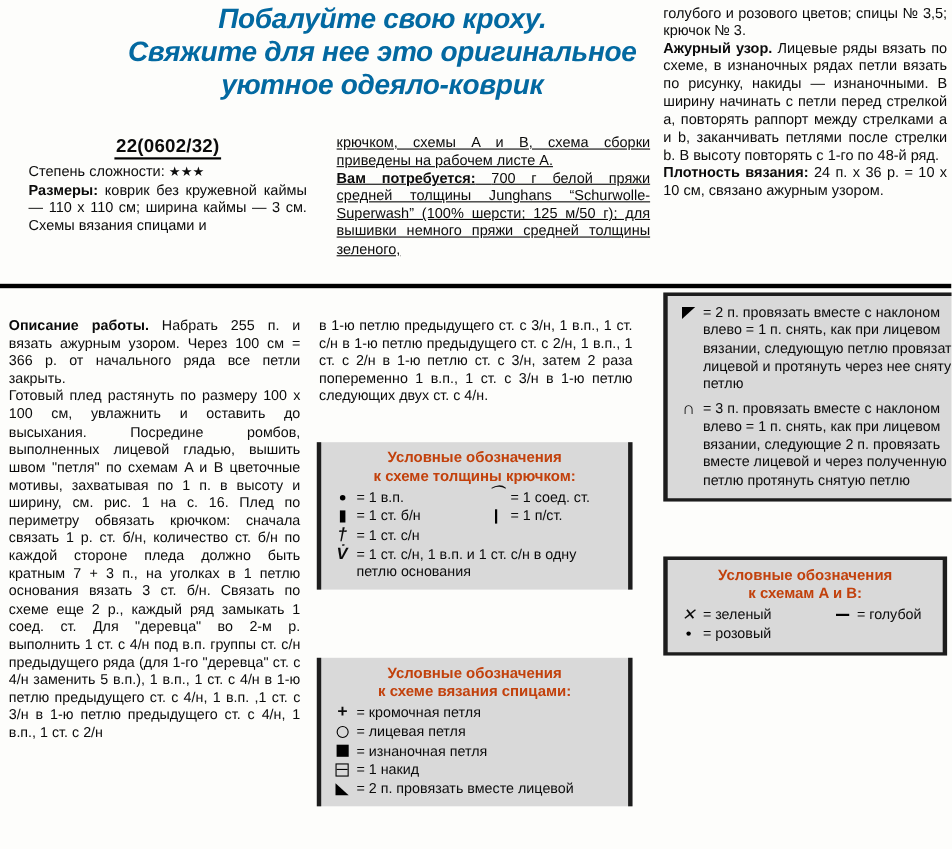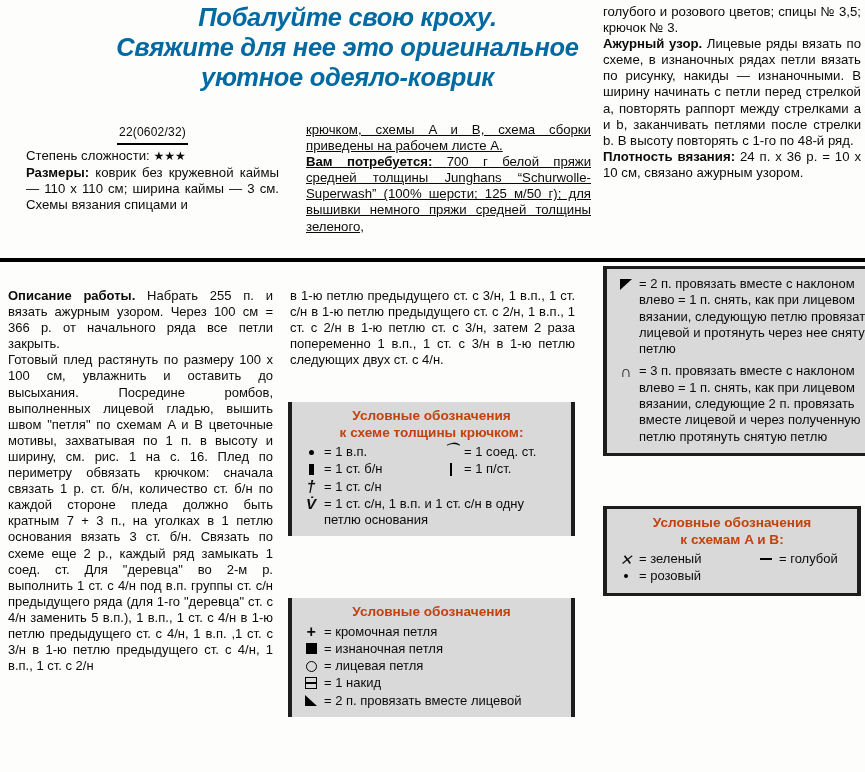--- a/index.html
+++ b/index.html
@@ -31,21 +31,21 @@
   .topcol { position: absolute; font-size: 13.2px; line-height: 16.1px; text-align: justify; }
   .topcol p { margin: 0; }
   .b { font-weight: bold; }
 
   #top-left  { left: 26px;  top: 122px; width: 253px; }
   #top-mid   { left: 306px; top: 122px; width: 285px; text-decoration: underline; }
   #top-right { left: 603px; top: 4px;   width: 258px; }
 
   .code-block { text-align: center; margin-bottom: 2px; }
   .code-line {
-    font-weight: normal; font-size: 12px; line-height: 21px;
+    font-weight: bold; font-size: 17px; line-height: 21px;
     letter-spacing: 0.2px;
     border-bottom: 2px solid #000;
     display: inline-block;
     padding: 0 2px 0px 2px;
   }
   .code-line.first { border-bottom: 2px solid #000; }
   .diff-line { font-size: 13.2px; line-height: 17px; margin-top: 3px; text-align: left;}
   .stars { letter-spacing: 0px; font-size: 12px; }
 
   
@@ -212,38 +212,39 @@
       <span class="sym">
           <i class="g-vee">V̇</i>
         </span>
       <span class="txt">= 1 ст. с/н, 1 в.п. и 1 ст. с/н в одну петлю основания</span>
     </div>
   </div>
 
   <div class="legend" id="legend-needles">
     <div class="ltitle">
       <div>Условные обозначения</div>
+      <div>к схеме вязания спицами:</div>
     </div>
     <div class="lrow">
       <span class="sym">
           <i class="g-plus">+</i>
         </span>
       <span class="txt">= кромочная петля</span>
     </div>
     <div class="lrow">
       <span class="sym">
+          <i class="g-circle"></i>
+        </span>
+      <span class="txt">= лицевая петля</span>
+    </div>
+    <div class="lrow">
+      <span class="sym">
           <i class="g-square"></i>
         </span>
       <span class="txt">= изнаночная петля</span>
-    </div>
-    <div class="lrow">
-      <span class="sym">
-          <i class="g-circle"></i>
-        </span>
-      <span class="txt">= лицевая петля</span>
     </div>
     <div class="lrow">
       <span class="sym">
           <i class="g-nakid"></i>
         </span>
       <span class="txt">= 1 накид</span>
     </div>
     <div class="lrow">
       <span class="sym">
           <i class="g-tri-ur"></i>

